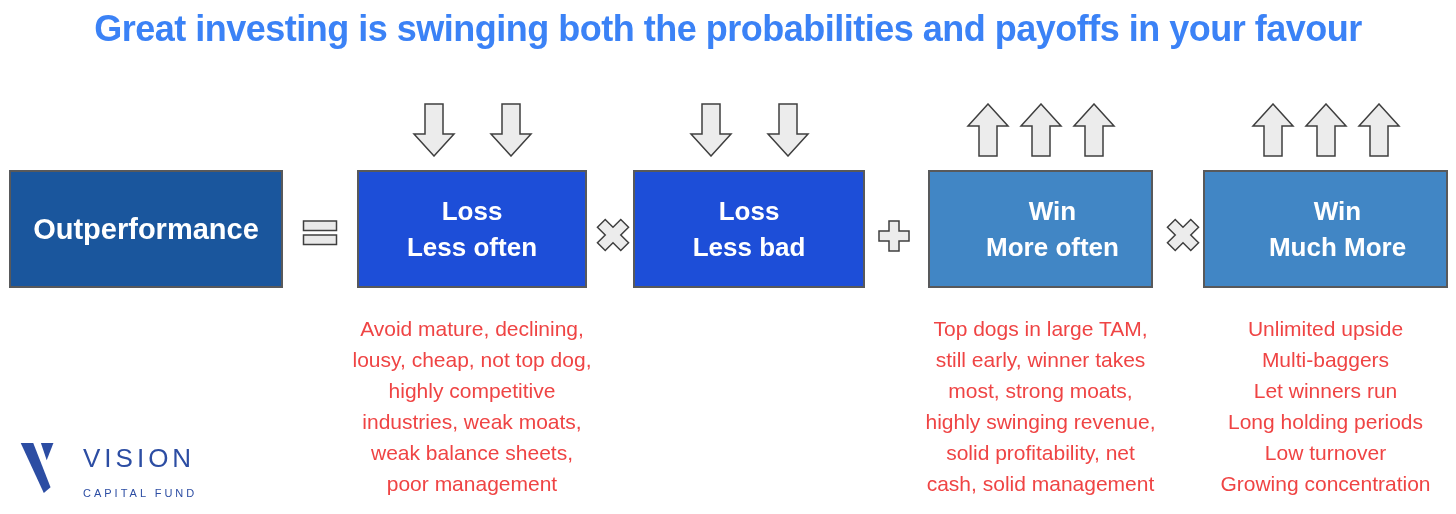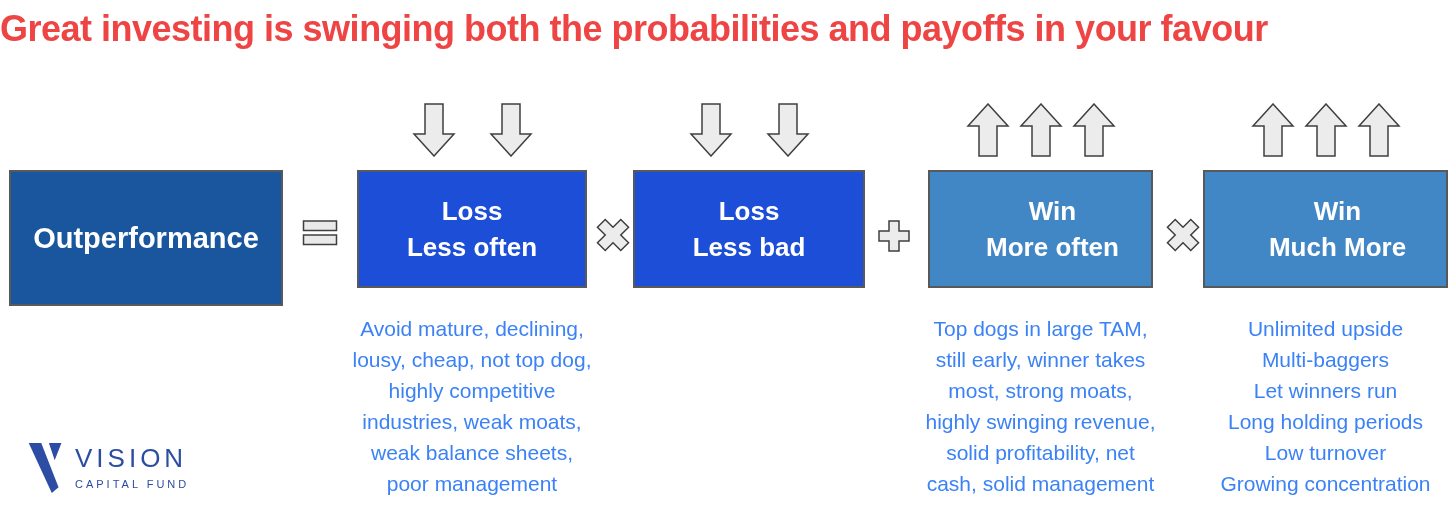--- a/index.html
+++ b/index.html
@@ -1,26 +1,26 @@
 <!DOCTYPE html>
 <html><head>
 <meta charset="utf-8">
 <style>
   html,body{margin:0;padding:0;background:#ffffff;}
   .canvas{
     position:relative;width:1456px;height:514px;background:#ffffff;overflow:hidden;
     font-family:"Liberation Sans",sans-serif;
   }
   .page-title{
-    position:absolute;top:8px;left:0;width:100%;
-    font-size:36px;font-weight:700;color:#ef4444;letter-spacing:-0.5px;
+    position:absolute;top:8px;left:0;width:100%;text-align:center;
+    font-size:36px;font-weight:700;color:#3b82f6;letter-spacing:-0.5px;
   }
   
   .result-box{
-    position:absolute;left:9px;top:170px;width:274px;height:136px;
+    position:absolute;left:9px;top:170px;width:274px;height:118px;
     background:#1A569D;border:2px solid #58595b;box-sizing:border-box;
     display:flex;align-items:center;justify-content:center;
   }
   .result-box .box-label{font-size:29px;}
   .box-label{
     color:#ffffff;font-weight:700;font-size:26px;line-height:36px;
     text-align:center;white-space:pre-line;
   }
   
   .factor{position:absolute;top:103px;}
@@ -34,36 +34,36 @@
   .arrow{width:44px;height:54px;display:block;}
   .box{
     margin-top:11px;height:118px;border:2px solid #58595b;box-sizing:border-box;
     display:flex;align-items:center;justify-content:center;
   }
   .box-loss{background:#1d4ed8;}
   .box-win{background:#4186C5;padding-left:24px;}
   .desc{
     position:relative;left:50%;transform:translateX(-50%);
     margin-top:25px;width:292px;
-    color:#3b82f6;font-size:21px;line-height:31px;text-align:center;white-space:pre-line;
+    color:#ef4444;font-size:21px;line-height:31px;text-align:center;white-space:pre-line;
   }
   
   .op{position:absolute;}
   .op-equals{left:302px;top:219px;}
   .op-mult1{left:593px;top:215px;}
   .op-plus{left:877px;top:219px;}
   .op-mult2{left:1163px;top:215px;}
   
-  .logo{position:absolute;left:28px;top:443px;display:flex;gap:9px;align-items:flex-start;}
+  .logo{position:absolute;left:20px;top:443px;display:flex;gap:25px;align-items:flex-start;}
   .logo-text{display:flex;flex-direction:column;}
   .logo-name{
     color:#2C4DA3;font-size:26px;letter-spacing:4px;font-weight:400;line-height:1;margin-top:2px;
   }
   .logo-subtitle{
-    color:#2C4DA3;font-size:11px;letter-spacing:3px;font-weight:400;margin-top:7px;
+    color:#2C4DA3;font-size:11px;letter-spacing:3px;font-weight:400;margin-top:16px;
   }
 </style>
 </head>
 <body>
 
 <div class="canvas">
 
   <div class="page-title">Great investing is swinging both the probabilities and payoffs in your favour</div>
 
   <div class="result-box">

